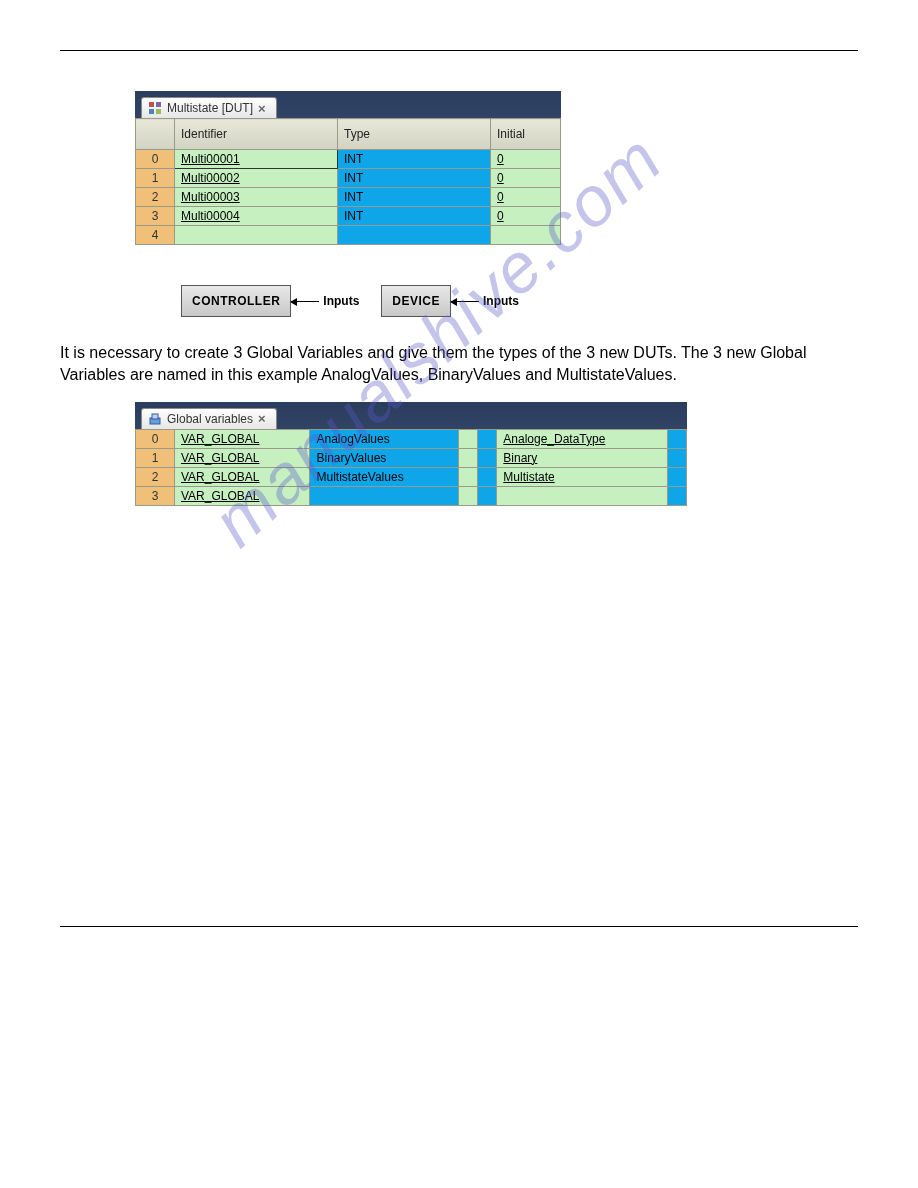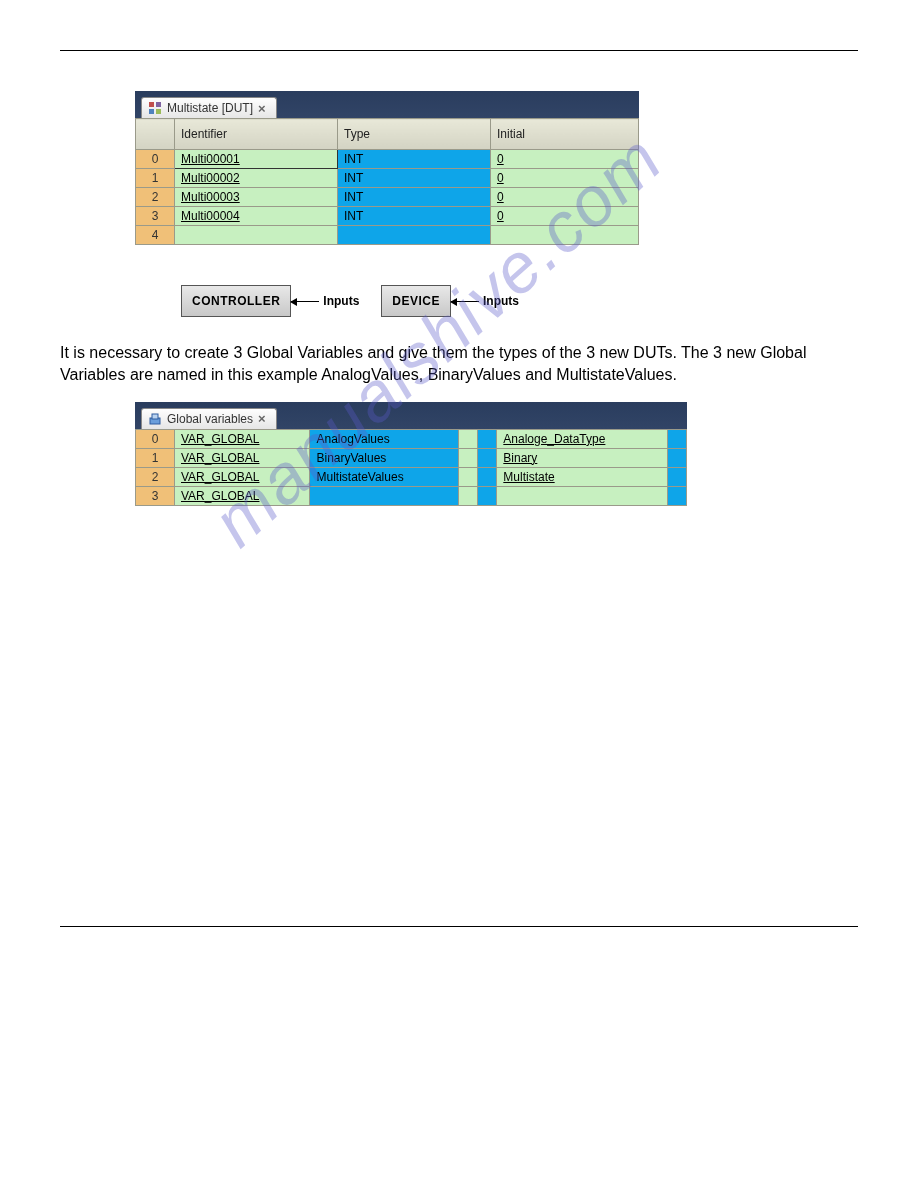--- a/index.html
+++ b/index.html
@@ -24,21 +24,21 @@
   }
   .section-heading-area {
     margin-bottom: 15px;
     margin-left: 75px;
     font-size: 13px;
   }
   .panel {
     background: #2c3e5c;
     margin-left: 75px;
   }
-  .panel1 { width: 504px; }
+  .panel1 { width: 426px; }
   .panel2 { width: 552px; }
   .tabbar {
     display: flex;
     align-items: flex-end;
     padding-top: 6px;
     padding-left: 6px;
     background: linear-gradient(to bottom, #2a3d5e, #314466);
   }
   .tab {
     display: flex;

